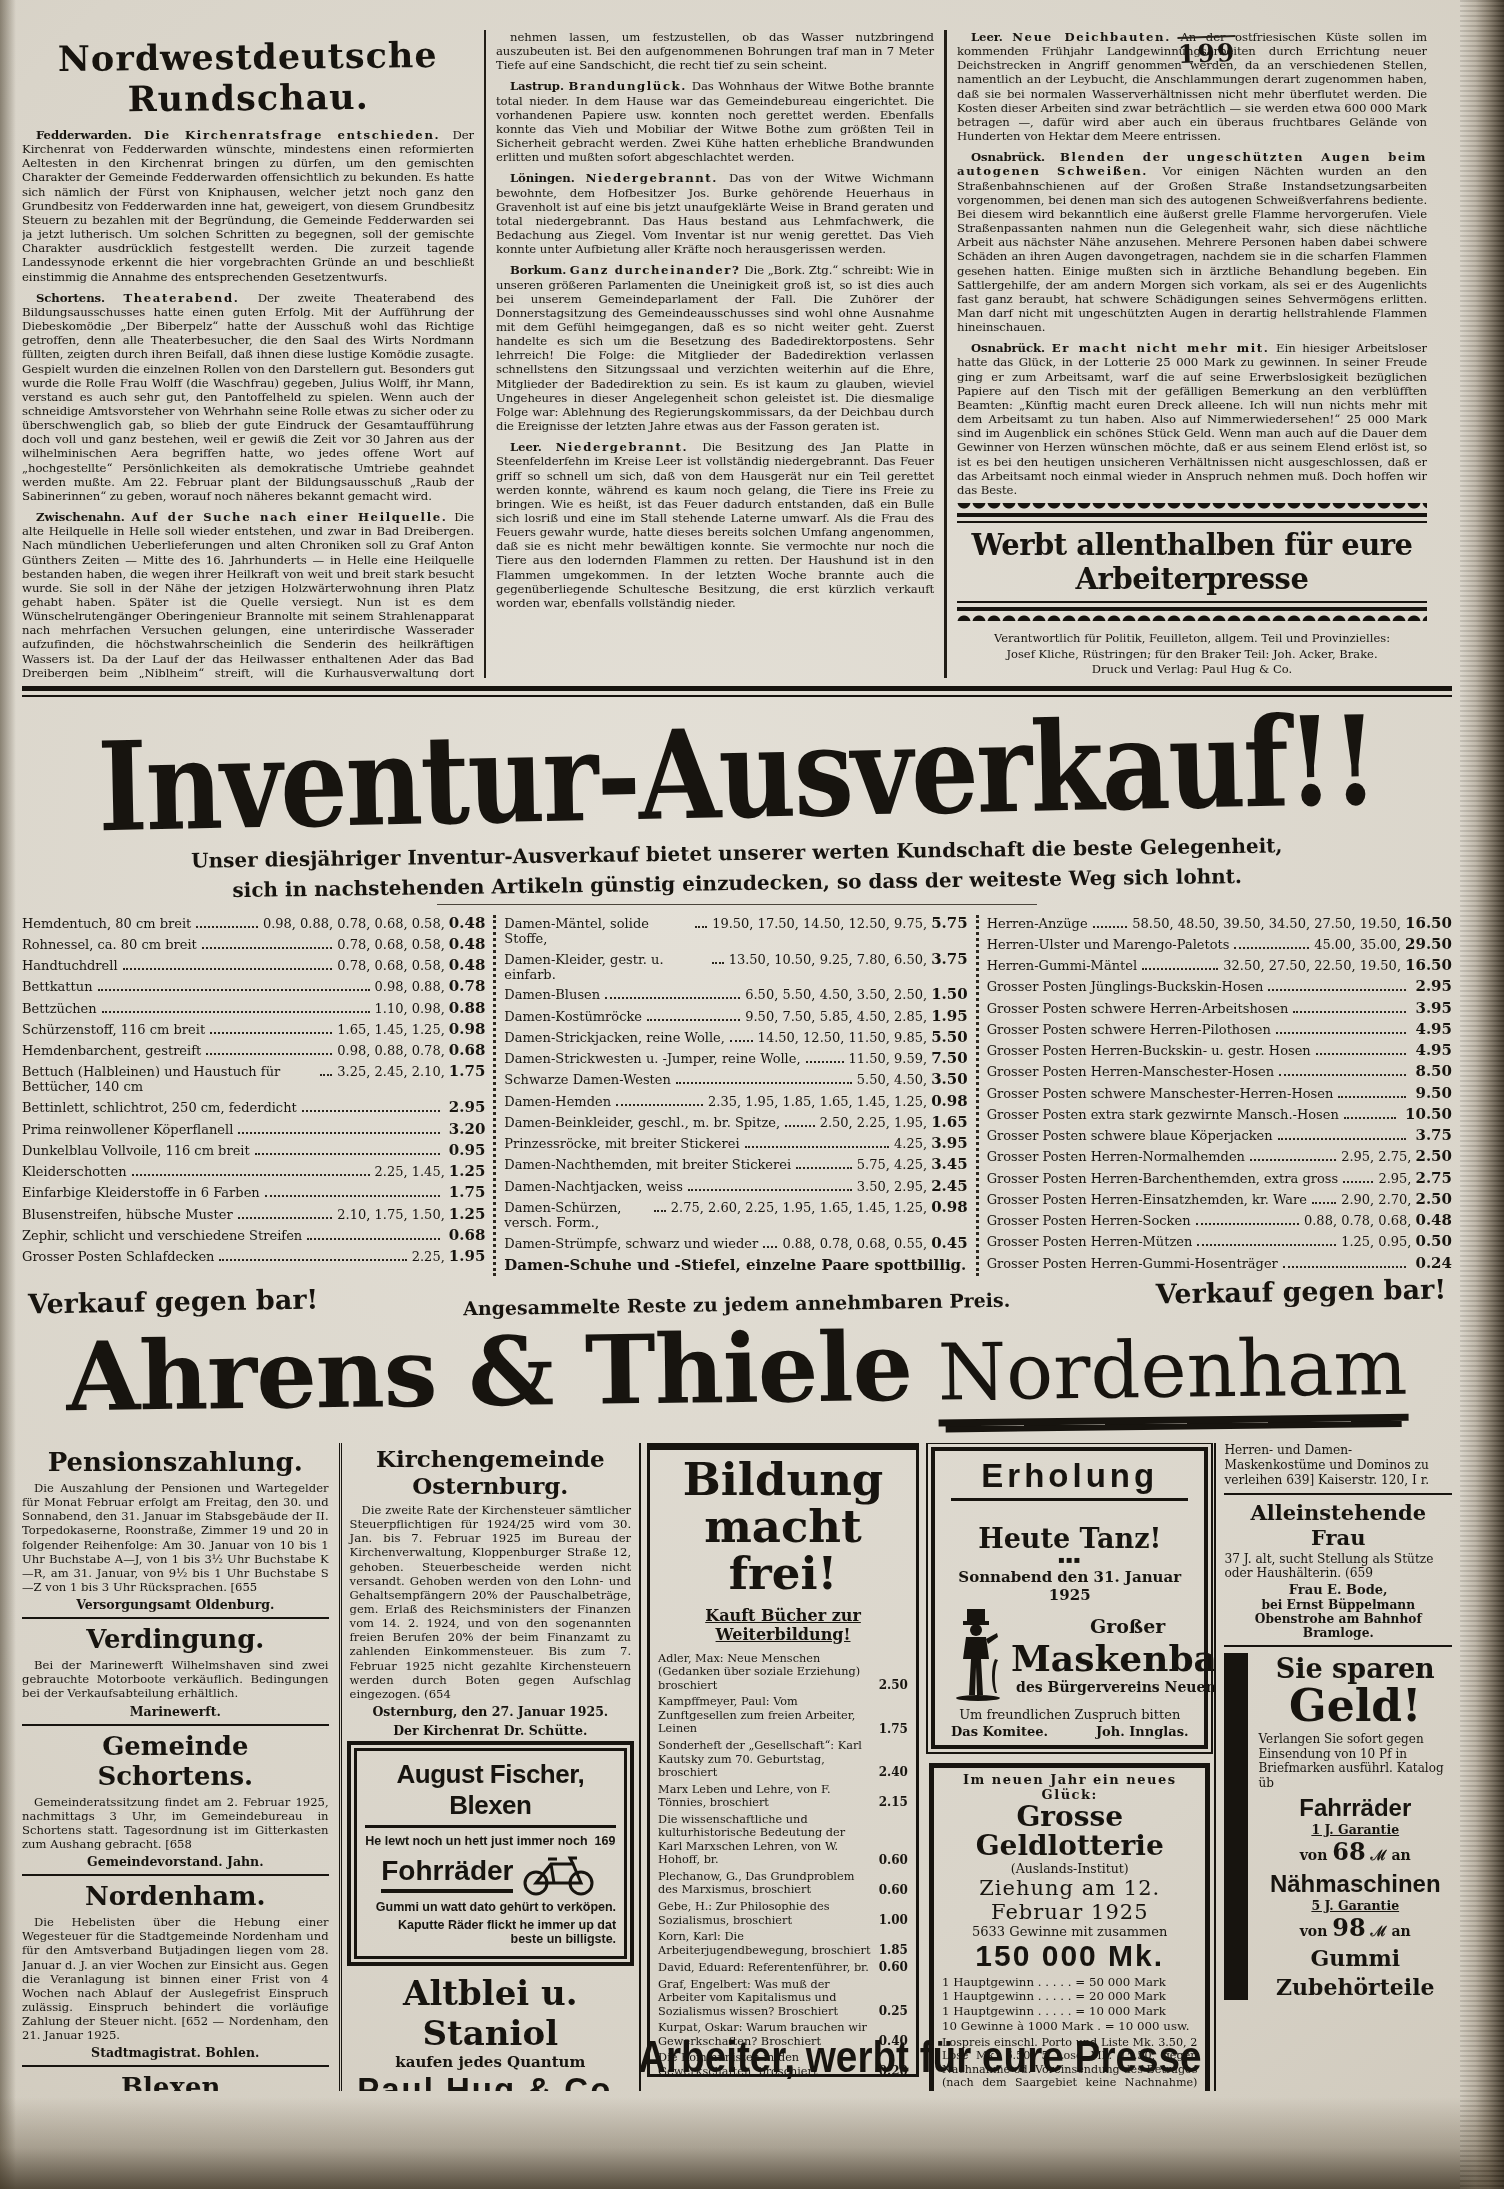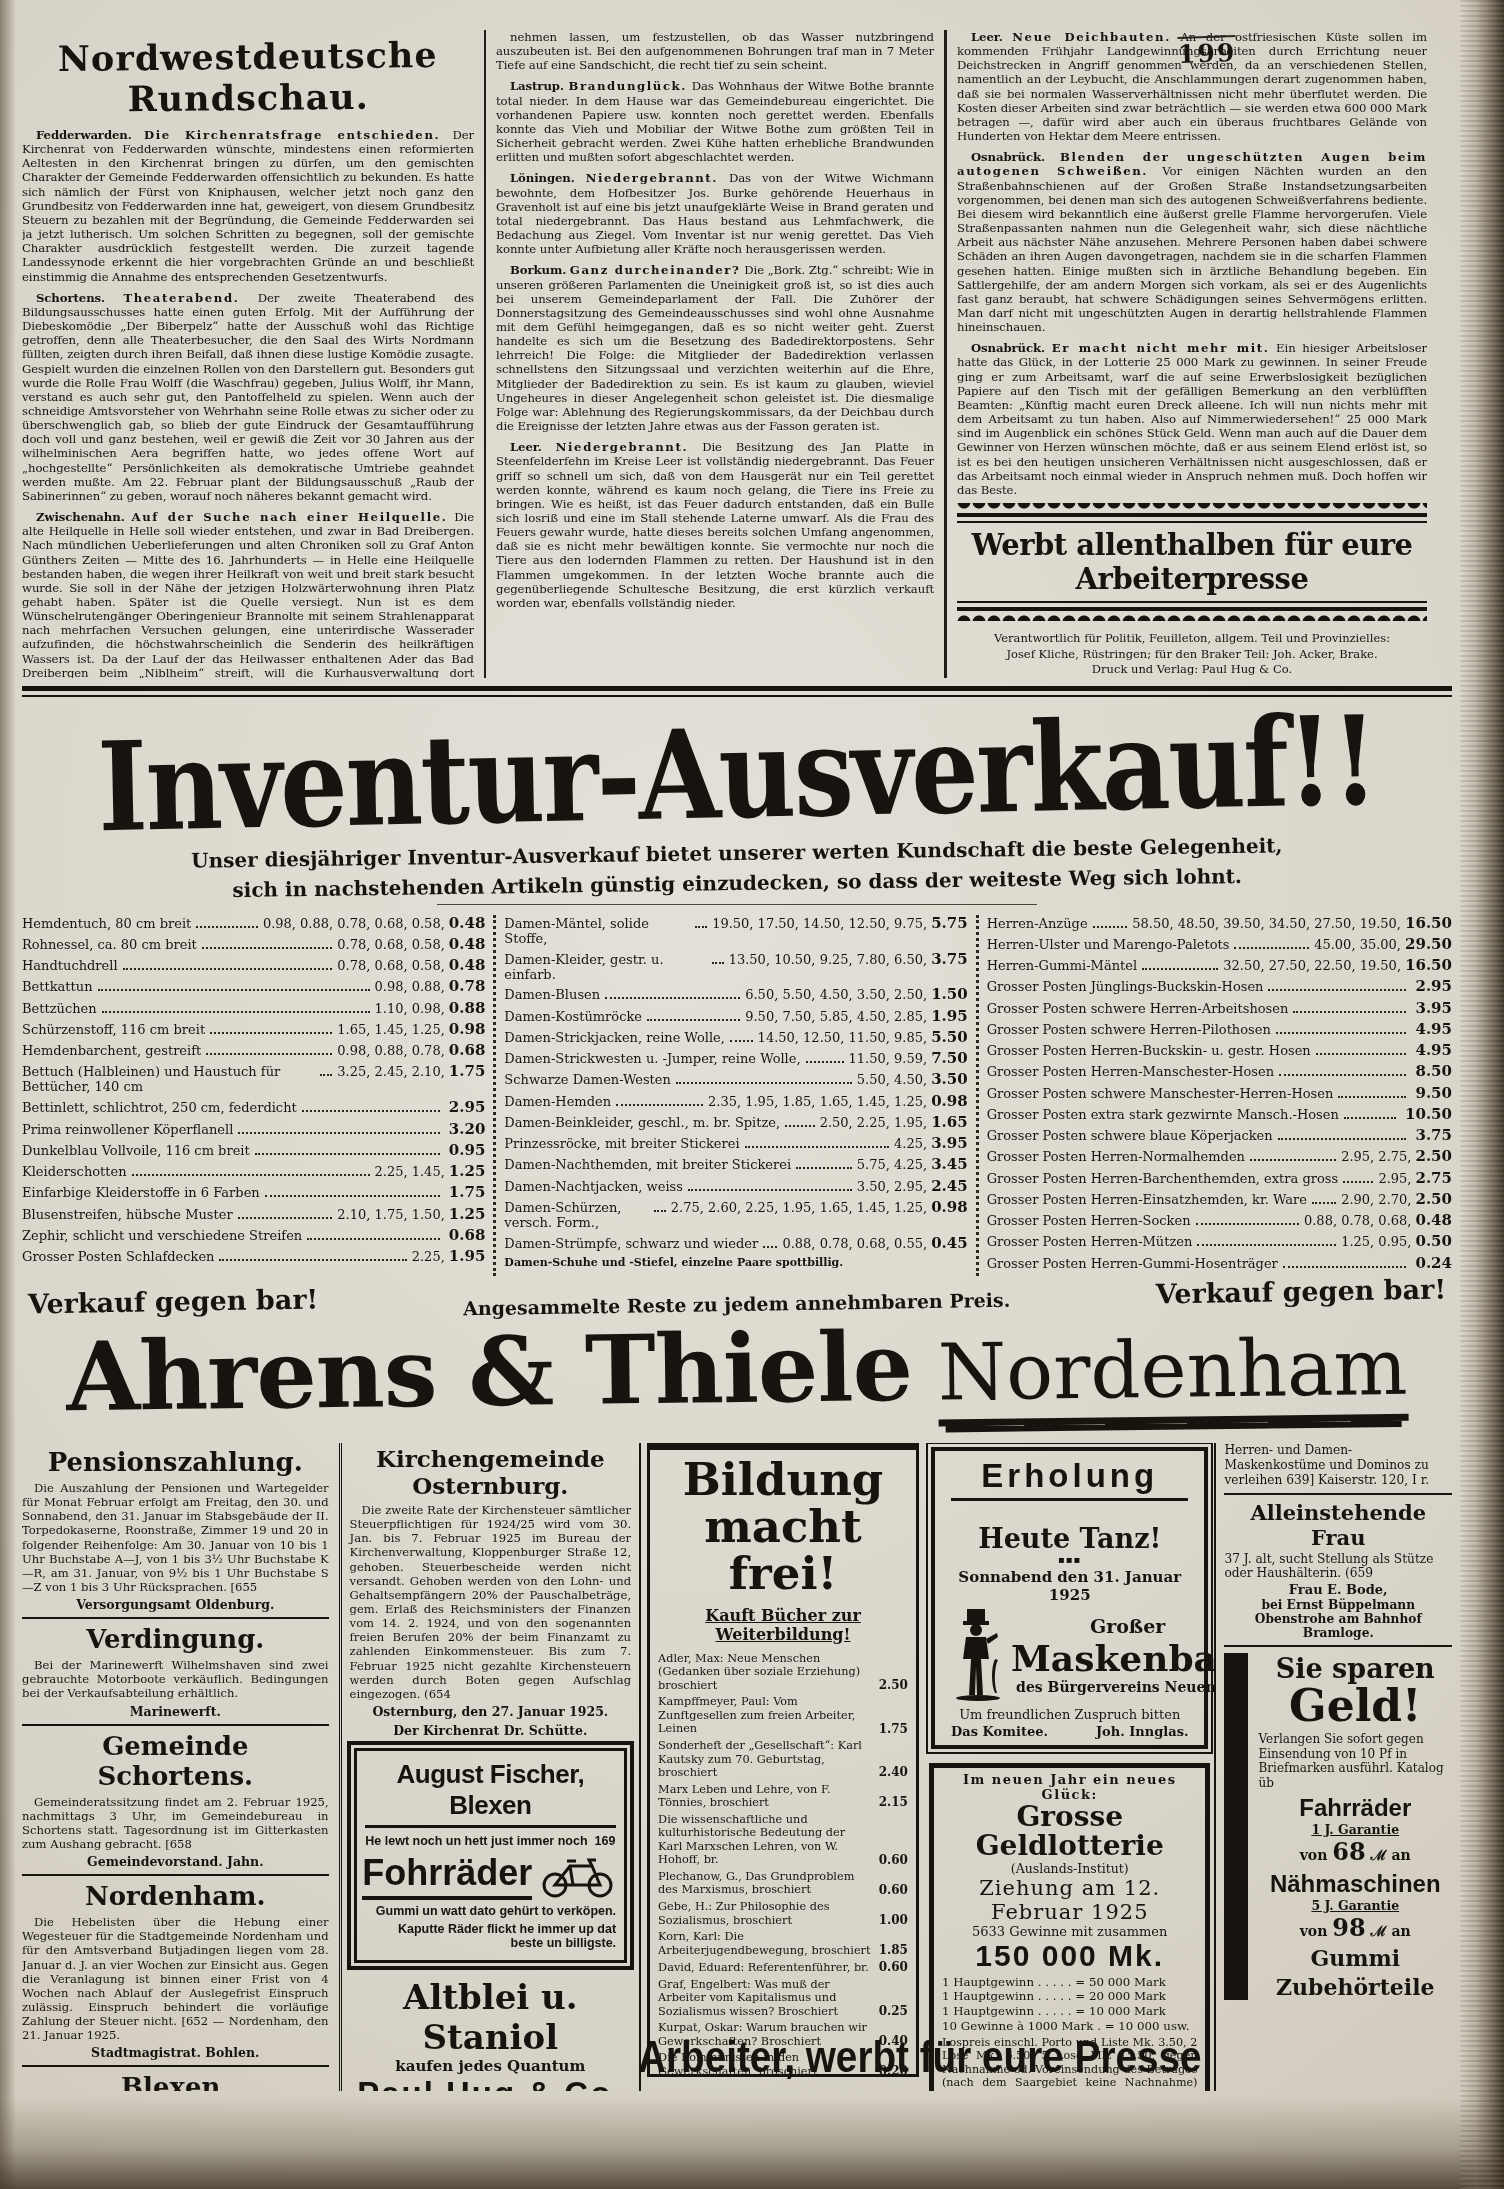--- a/index.html
+++ b/index.html
@@ -52,21 +52,21 @@
   .price-wrap{display:flex;margin-top:6px;}
   .pcol{overflow:hidden;}
   .pcol-l{width:468px;}
   .pcol-m{width:468px;border-left:3px dotted #2a251d;border-right:3px dotted #2a251d;padding:0 8px;margin-left:8px;}
   .pcol-r{width:470px;padding-left:8px;}
   .prow{display:flex;align-items:baseline;font-size:13px;margin-bottom:4px;line-height:1.15;}
   .prow .pname{white-space:normal;}
   .prow .dots{flex:1;min-width:12px;border-bottom:2px dotted #2a251d;margin:0 5px 3px;}
   .prow .pvals{white-space:nowrap;}
   .prow .pfin{font-weight:bold;font-size:15px;white-space:nowrap;margin-left:4px;}
-  .pcol-foot{font-size:11px;font-weight:bold;margin-top:2px;}
+  .pcol-foot{font-size:15px;font-weight:bold;margin-top:2px;}
   .cash-row{display:flex;justify-content:space-between;align-items:baseline;margin:10px 6px 0;}
   .cash{font-size:27px;font-weight:bold;transform:rotate(-1deg);}
   .cash.right{transform:rotate(-1deg) translateY(-10px);}
   .cash-mid{font-size:19px;font-weight:bold;transform:rotate(-.9deg);}
   .firm-row{display:flex;align-items:baseline;justify-content:center;gap:26px;
     transform:rotate(-.7deg);margin:2px 0 14px;}
   .firm{font-size:95px;font-weight:bold;letter-spacing:-1px;line-height:1.05;}
   .firm-city{font-size:78px;line-height:1.0;border-bottom:7px solid #17140f;
     box-shadow:0 13px 0 -7px #17140f;padding-bottom:8px;}
 
@@ -82,21 +82,21 @@
   .cl-body{font-size:11.6px;line-height:1.22;text-align:justify;margin:0;text-indent:12px;}
   .cl-sig{font-size:12.5px;font-weight:bold;text-align:center;margin:3px 0 4px;}
   .cl-rule{border:0;border-top:2px solid #17140f;margin:5px 0;}
   .kg-title{font-size:23px;font-weight:bold;text-align:center;margin:2px 0 4px;}
   .fischer-box{border:3px solid #17140f;outline:4px solid #17140f;outline-offset:3px;
     margin:10px 4px 14px;padding:8px 8px 10px;text-align:center;}
   .fischer-name{font-size:26px;font-weight:bold;letter-spacing:-.5px;border-bottom:3px solid #17140f;
     padding-bottom:4px;margin-bottom:6px;font-family:"Liberation Sans",sans-serif;}
   .fischer-l1{font-size:12.5px;font-weight:bold;font-family:"Liberation Sans",sans-serif;}
   .fohr-row{display:flex;align-items:center;justify-content:center;gap:8px;margin:4px 0;}
-  .fohr{font-size:36px;font-weight:bold;font-family:"Liberation Sans",sans-serif;
+  .fohr{font-size:28px;font-weight:bold;font-family:"Liberation Sans",sans-serif;
     border-bottom:4px solid #17140f;padding-bottom:2px;}
   .fischer-s{font-size:12.5px;font-weight:bold;font-family:"Liberation Sans",sans-serif;margin-top:4px;text-align:right;}
   .altblei{text-align:center;margin-top:6px;}
   .altblei-1{font-size:34px;font-weight:bold;}
   .altblei-2{font-size:15px;font-weight:bold;}
   .altblei-3{font-size:33px;font-weight:bold;font-family:"Liberation Sans",sans-serif;letter-spacing:2px;}
   .bildung-box{border:3px solid #17140f;border-top:7px solid #17140f;padding:6px 8px;height:612px;overflow:hidden;}
   .bildung-t{font-size:45px;font-weight:bold;text-align:center;line-height:1.05;}
   .bildung-sub{font-size:16px;font-weight:bold;text-align:center;text-decoration:underline;margin:8px 0 8px;}
   .book{display:flex;align-items:flex-end;font-size:11.3px;line-height:1.2;margin-bottom:3px;}

